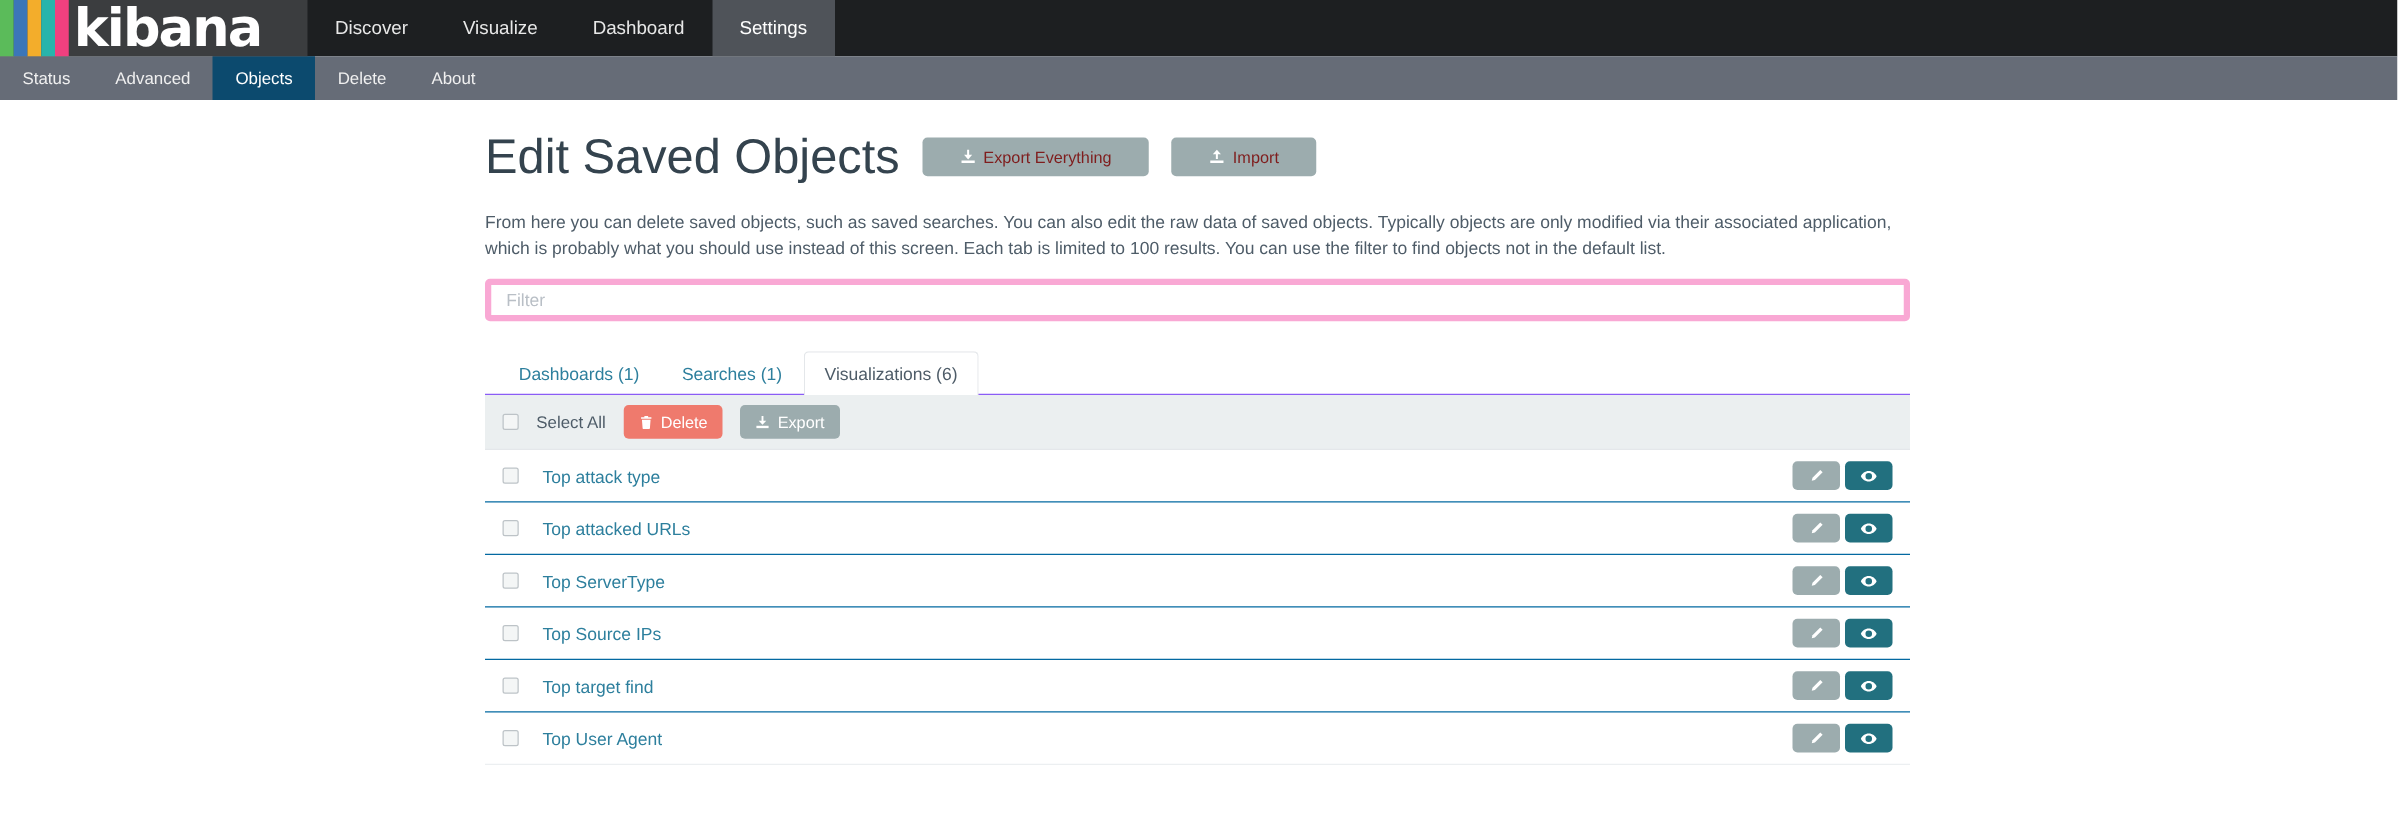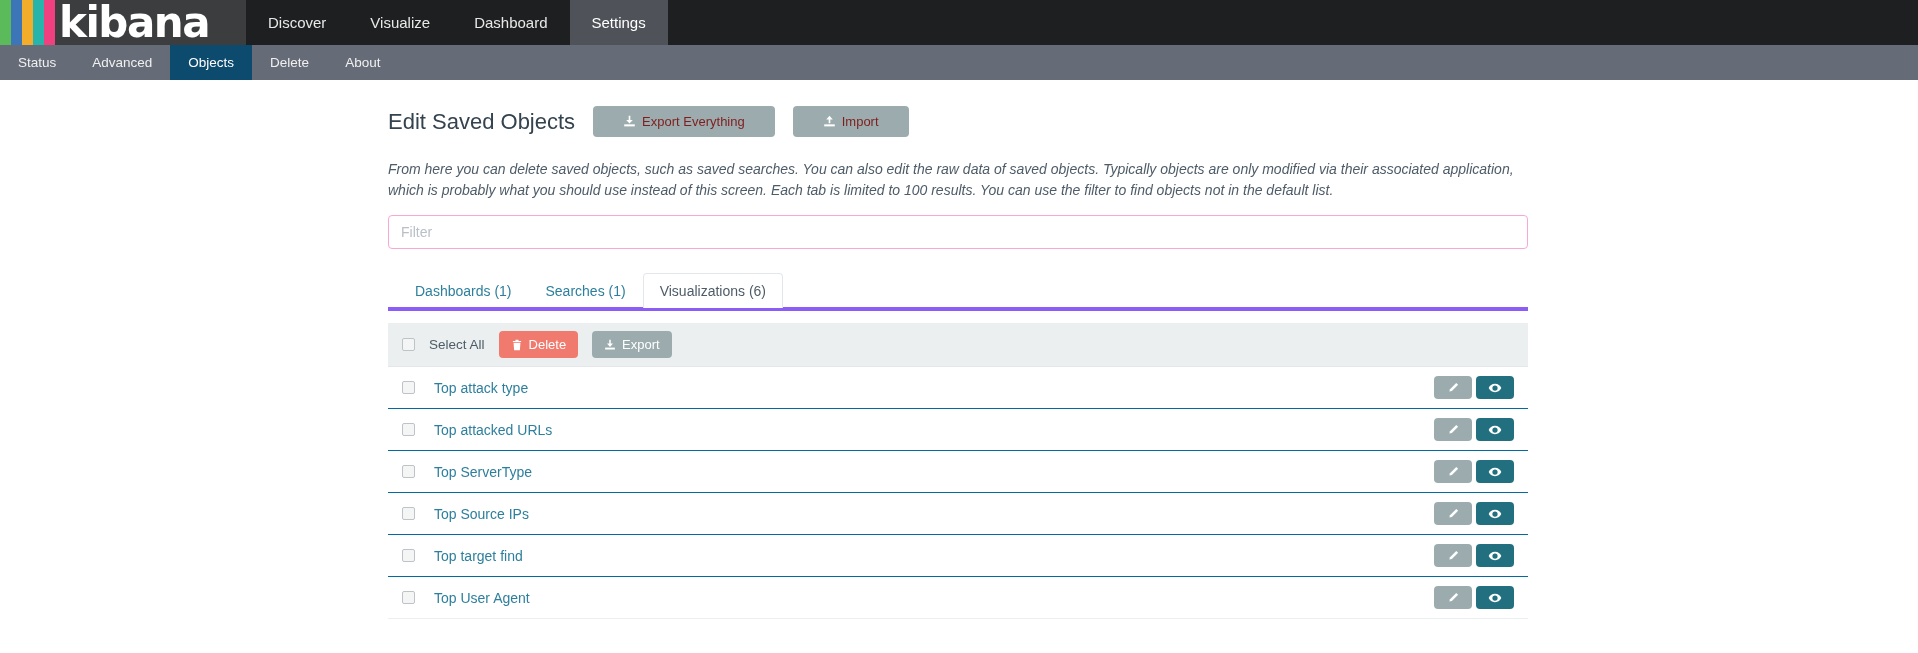--- a/index.html
+++ b/index.html
@@ -80,21 +80,21 @@
   }
 
   .title-row {
     display: flex;
     align-items: center;
     gap: 18px;
     margin-bottom: 22px;
   }
   h1.page-title {
     margin: 0;
-    font-size: 22px;
+    font-size: 39px;
     font-weight: normal;
     color: #34434e;
     line-height: 1;
   }
   .btn {
     display: inline-flex;
     align-items: center;
     gap: 6px;
     border: none;
     border-radius: 4px;
@@ -109,42 +109,41 @@
     padding: 8px 30px;
   }
   .svg-ico { display: block; }
 
   .desc {
     color: #4e5c68;
     font-size: 14px;
     line-height: 1.5;
     margin: 0 0 14px 0;
     max-width: 1140px;
-    font-style: italic;
   }
 
   .filter-input {
     width: 100%;
     height: 34px;
-    border: 1px solid #f9a8d4;
+    border: 5px solid #f9a8d4;
     border-radius: 4px;
     padding: 6px 12px;
     font-size: 14px;
     color: #c2410c;
     outline: none;
     font-family: "Liberation Sans", sans-serif;
     background: #fff;
   }
   .filter-input::placeholder { color: #b9bfc6; }
 
   
   .tabs {
     display: flex;
     align-items: flex-end;
-    border-bottom: 4px solid #8b5cf6;
+    border-bottom: 1px solid #8b5cf6;
     margin-top: 24px;
     padding-left: 10px;
     text-align: center;
   }
   .tab {
     padding: 9px 16px;
     font-size: 14px;
     color: #2d7f9d;
     cursor: pointer;
     border: 1px solid transparent;
@@ -162,21 +161,20 @@
   }
 
   
   .actions-bar {
     background: #ebeff0;
     display: flex;
     align-items: center;
     gap: 14px;
     padding: 8px 14px;
     border-bottom: 1px solid #e4e7ea;
-    margin-top: 12px;
   }
   .chk {
     -webkit-appearance: none;
     appearance: none;
     width: 13px; height: 13px;
     border: 1px solid #bdc3c7;
     border-radius: 2px;
     background: #f4f6f6;
     margin: 0;
     cursor: pointer;

